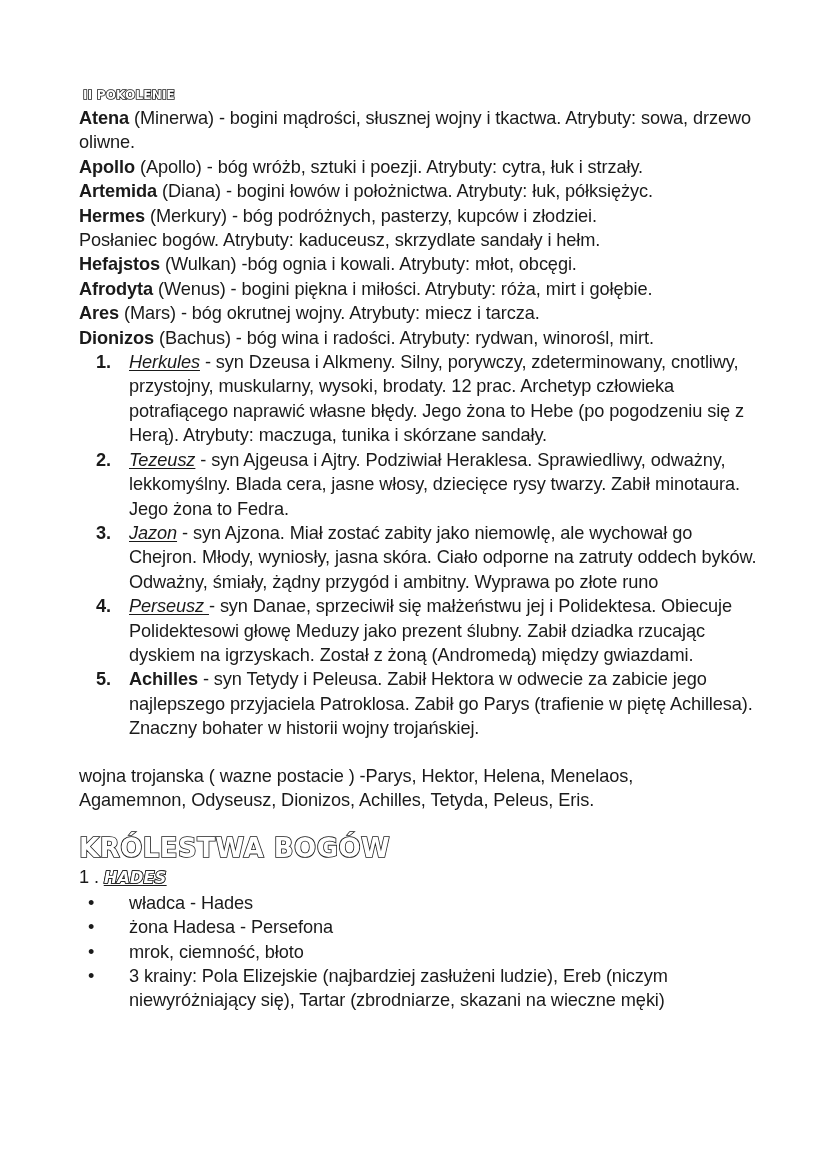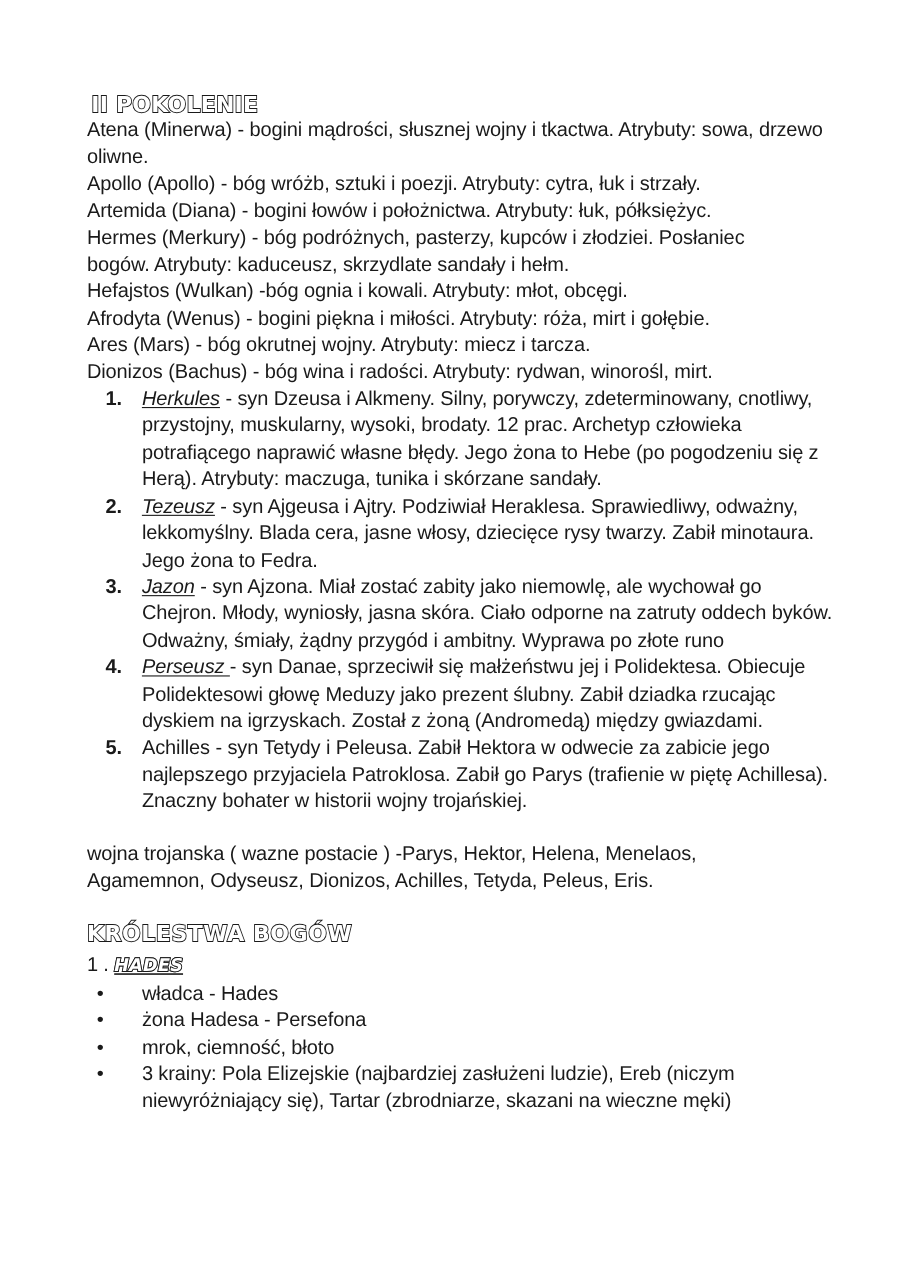--- a/index.html
+++ b/index.html
@@ -10,24 +10,24 @@
   .page { position: absolute; left: 79px; top: 84px; width: 700px; }
   .txt { font-size: 18.2px; line-height: 24.4px; letter-spacing: -0.1px; }
   .outline-heading {
     font-family: "DejaVu Sans", sans-serif; font-weight: bold;
     text-transform: uppercase; color: #ffffff;
     -webkit-text-stroke: 1.6px #1a1a1a;
     paint-order: stroke fill;
     text-shadow: 0 0 0 #1a1a1a;
     letter-spacing: 0.2px;
   }
-  .h-small { font-size: 20px; line-height: 22px; }
+  .h-small { font-size: 12px; line-height: 22px; }
   .h-gen { margin-left: 4px; }
-  .h-big { font-size: 20px; line-height: 28px; letter-spacing: 0.5px; }
-  .b { font-weight: normal; }
+  .h-big { font-size: 26px; line-height: 28px; letter-spacing: 0.5px; }
+  .b { font-weight: bold; }
   .u { text-decoration: underline; text-underline-offset: 2px; font-style: italic; }
   .i { }
   .ol { margin: 0; padding: 0; list-style: none; }
   .ol li { position: relative; padding-left: 50px; }
   .ol li .num { position: absolute; left: 17px; top: 0; font-weight: bold; }
   .ul { margin: 0; padding: 0; list-style: none; }
   .ul li { position: relative; padding-left: 50px; }
   .ul li .dot { position: absolute; left: 9px; top: 0; }
   .gap-troj { margin-top: 23px; }
   .gap-krol { margin-top: 22px; }

